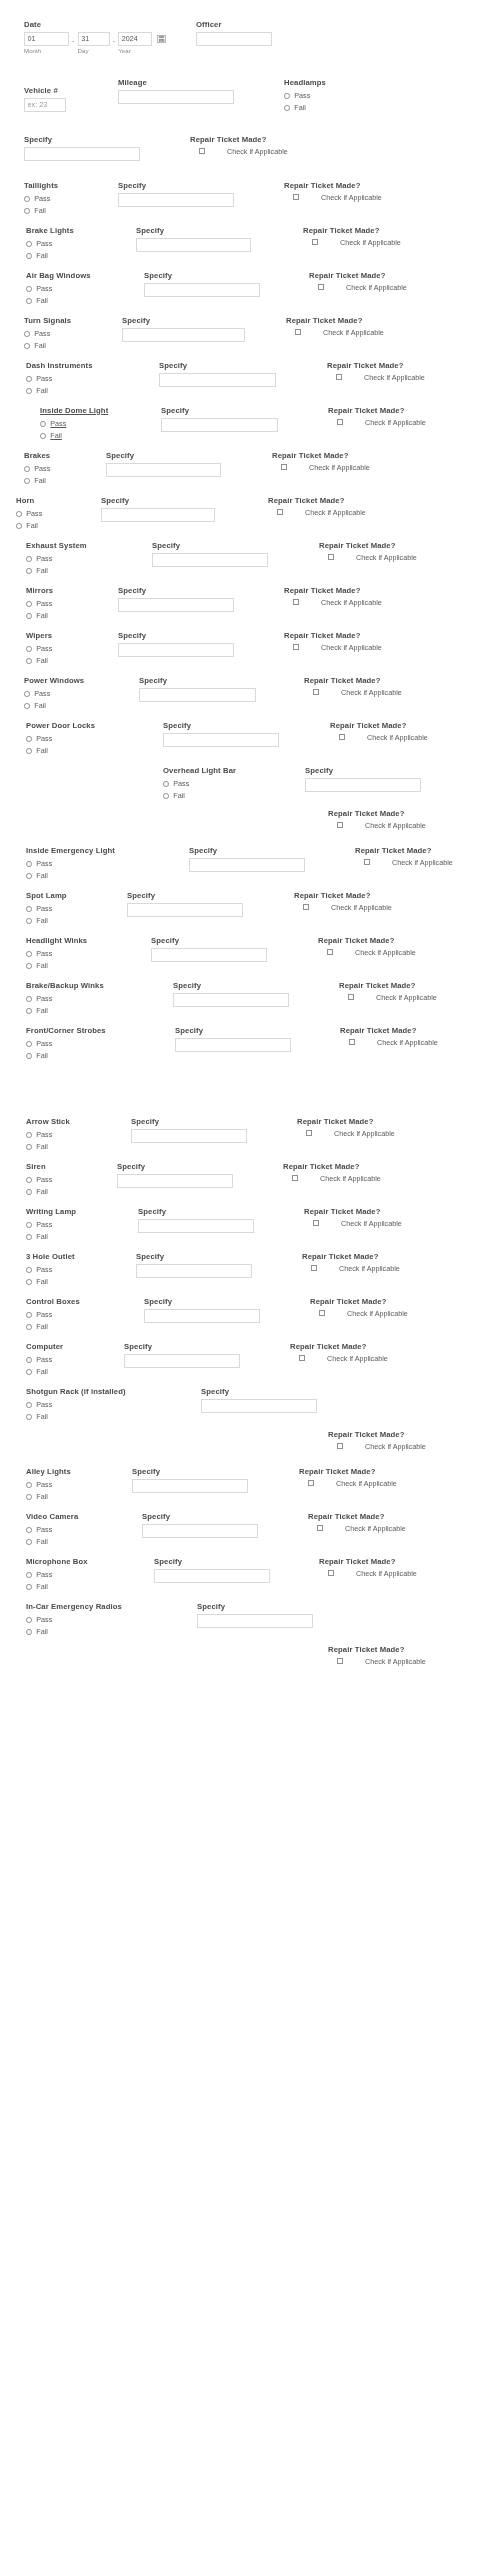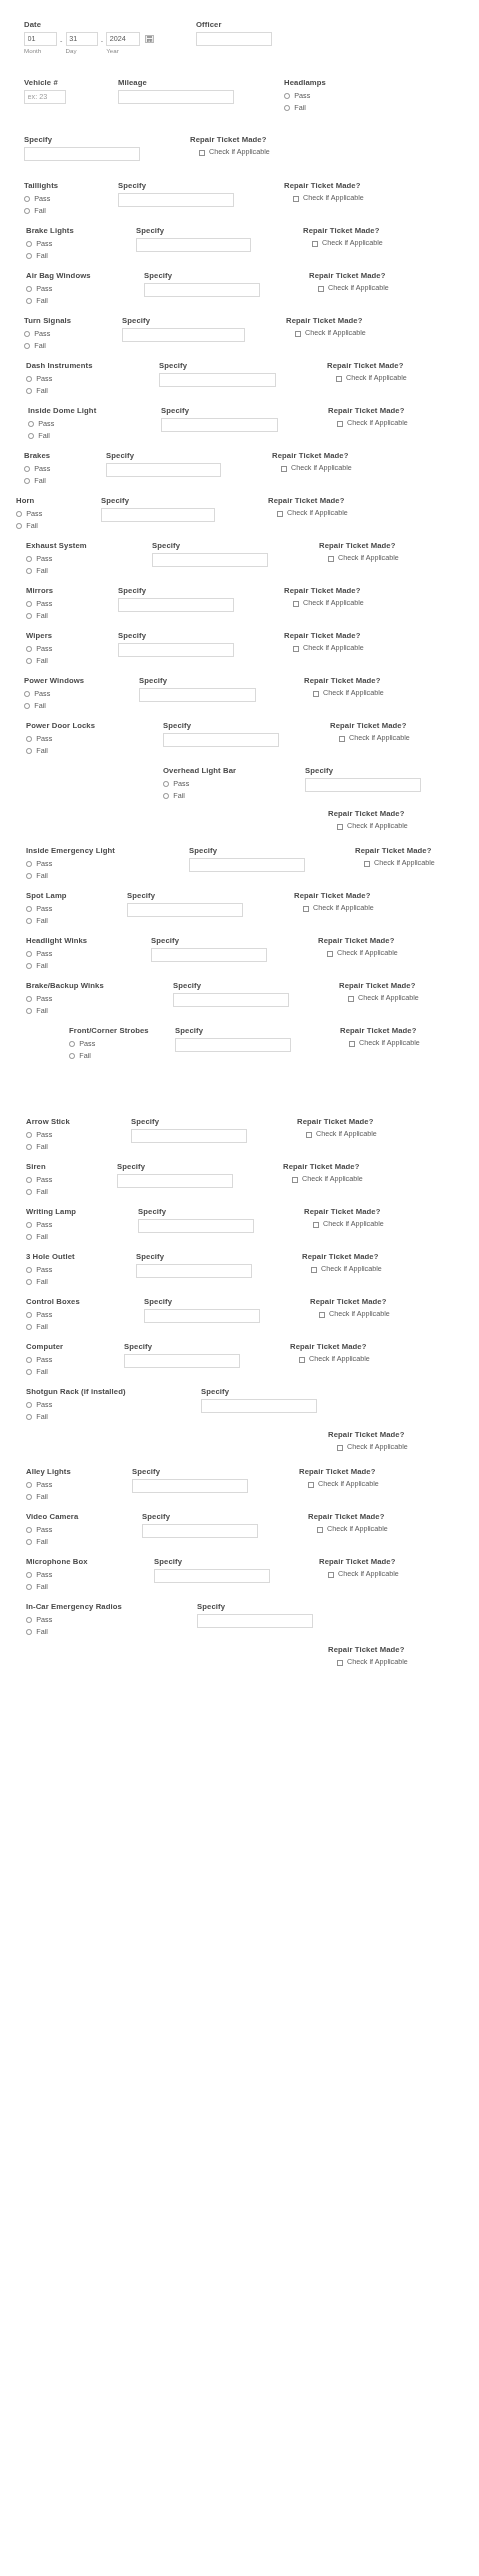--- a/index.html
+++ b/index.html
@@ -64,21 +64,21 @@
     align-items: flex-start;
     margin-top: 3.1px;
   }
   .date-inputs .dseg { display: flex; flex-direction: column; }
   .date-inputs .dash {
     font-size: 7.2px;
     color: #777;
     padding: 2.1px 3.1px 0 3.1px;
     line-height: 14px;
   }
-  .di-m { width: 33px; }
+  .di-m { width: 45px; }
   .di-d { width: 32px; }
   .di-y { width: 34px; }
   .cal-icon {
     width: 8.2px; height: 8.2px;
     margin-left: 5.2px;
     margin-top: 2.6px;
     border: 0.5px solid #b8b8b8;
     background: #f2f2f2;
     position: relative;
     display: inline-block;
@@ -96,21 +96,21 @@
     background:
       linear-gradient(to right, #8c8c8c 0.8px, transparent 0.8px, transparent 1.5px) repeat-x,
       linear-gradient(to bottom, #8c8c8c 0.8px, transparent 0.8px, transparent 1.5px) repeat-y;
     background-size: 1.5px 3.1px, 5.2px 1.5px;
   }
   .officer-block { position: absolute; left: 196px; top: 0; }
   .officer-input { width: 76px; margin-top: 3.1px; }
 
   
   .vehicle-row { position: relative; height: 57px; }
-  .vr-vehicle { position: absolute; left: 24px; top: 0; }
+  .vr-vehicle { position: absolute; left: 24px; top: 8px; }
   .vr-vehicle .tinput { width: 42px; margin-top: 3.1px; }
   .vr-mileage { position: absolute; left: 118px; top: 0; }
   .vr-mileage .tinput { width: 116px; margin-top: 3.1px; }
   .vr-headlamps { position: absolute; left: 284px; top: 0; }
 
   
   .radio-group { margin-top: 3.6px; }
   .radio-row {
     display: flex;
     align-items: center;
@@ -127,21 +127,21 @@
   }
   .radio-text {
     font-size: 7.2px;
     color: #5a5a5a;
     margin-left: 4.6px;
     line-height: 8.2px;
   }
 
   
   .check-group { margin-top: 4.1px; }
-  .check-row { display: flex; align-items: flex-end; }
+  .check-row { display: flex; align-items: flex-start; gap: 18px; }
   .check-mark {
     width: 5.7px; height: 6.2px;
     border: 0.5px solid #8f8f8f;
     background: #fff;
     box-sizing: border-box;
     flex: none;
   }
   .check-text {
     font-size: 7.2px;
     color: #5a5a5a;
@@ -382,21 +382,21 @@
           <div class="f-label">Repair Ticket Made?</div>
           <div class="check-group">
             <div class="check-row" style="margin-left: 9.3px;">
               <span class="check-mark"></span>
               <span class="check-text">Check if Applicable</span>
             </div>
           </div>
         </div>
       </div>
       <div class="isect" style="height: 45px;">
-        <div class="col" style="left: 28px;">
+        <div class="col" style="left: 40px; text-decoration: underline;">
           <div class="f-label">Inside Dome Light</div>
           <div class="radio-group">
             <div class="radio-row">
               <span class="radio-mark"></span>
               <span class="radio-text">Pass</span>
             </div>
             <div class="radio-row">
               <span class="radio-mark"></span>
               <span class="radio-text">Fail</span>
             </div>
@@ -709,21 +709,21 @@
           <div class="f-label">Repair Ticket Made?</div>
           <div class="check-group">
             <div class="check-row" style="margin-left: 9.3px;">
               <span class="check-mark"></span>
               <span class="check-text">Check if Applicable</span>
             </div>
           </div>
         </div>
       </div>
       <div class="isect" style="height: 45px;">
-        <div class="col" style="left: 26px; margin-left: 43px;">
+        <div class="col" style="left: 26px;">
           <div class="f-label">Front/Corner Strobes</div>
           <div class="radio-group">
             <div class="radio-row">
               <span class="radio-mark"></span>
               <span class="radio-text">Pass</span>
             </div>
             <div class="radio-row">
               <span class="radio-mark"></span>
               <span class="radio-text">Fail</span>
             </div>

